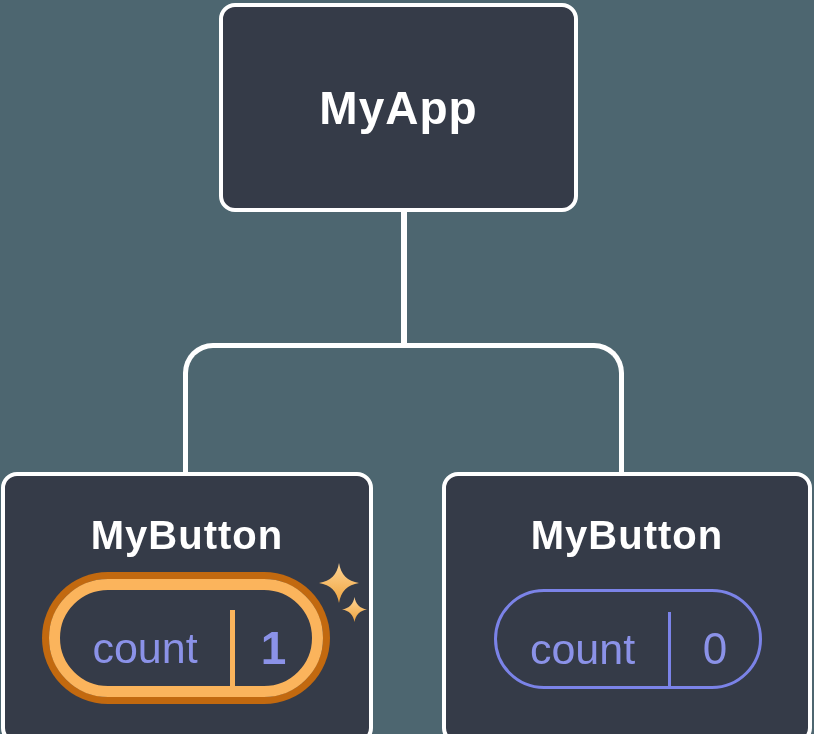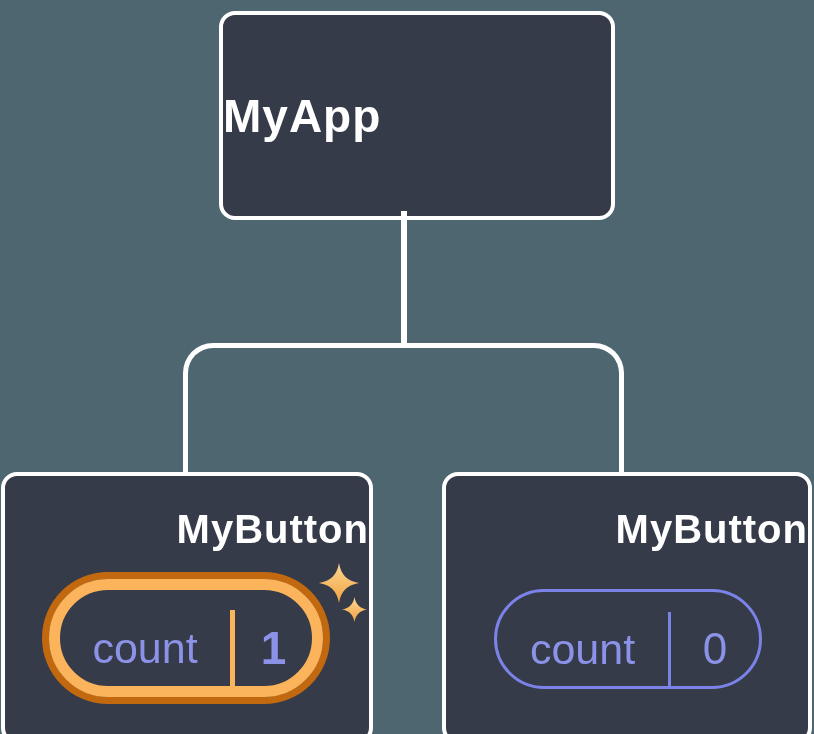--- a/index.html
+++ b/index.html
@@ -14,32 +14,32 @@
 
   
   .node {
     position: absolute;
     background: #353B48;
     border: 4px solid #FFFFFF;
     border-radius: 16px;
     box-sizing: border-box;
   }
   .node-root {
-    left: 219px; top: 3px; width: 396px; height: 209px;
-    display: flex; align-items: center;  margin-top: 8px;
+    left: 219px; top: 3px; width: 359px; height: 209px;
+    display: flex; align-items: center; justify-content: center;
   }
   .node-root .node-title {
     color: #FFFFFF; font-size: 46px; font-weight: bold; letter-spacing: 1px;
   }
   .node-child { top: 472px; height: 272px; }
   .node-child-left  { left: 1px;   width: 372px; }
   .node-child-right { left: 442px; width: 370px; }
   .child-title {
-    position: absolute; left: 0; right: 0; top: 29px; height: 48px;
-    line-height: 48px; text-align: right;
+    position: absolute; left: 0; right: 0; top: 35px; height: 48px;
+    line-height: 48px; text-align: center;
     color: #FFFFFF; font-size: 40px; font-weight: bold; letter-spacing: 1px;
   }
 
   
   .stem {
     position: absolute; left: 401px; top: 211px; width: 6px; height: 135px;
     background: #FFFFFF;
   }
   .bracket {
     position: absolute; left: 183px; top: 343px; width: 441px; height: 135px;

